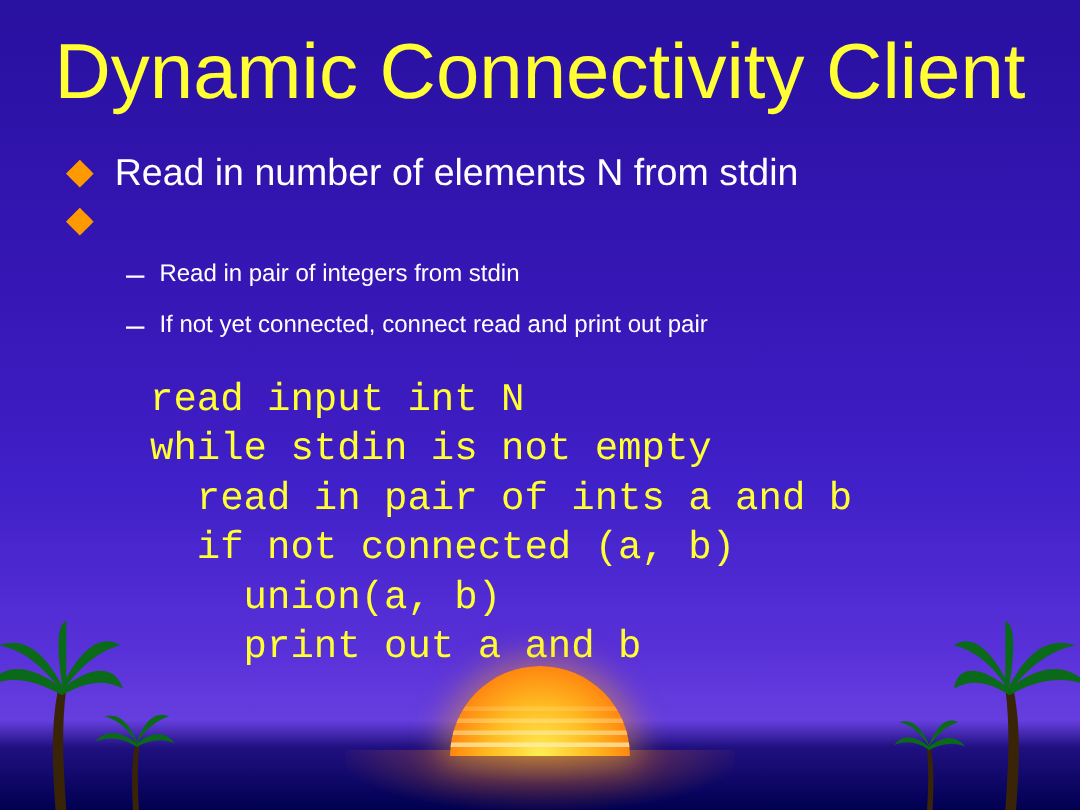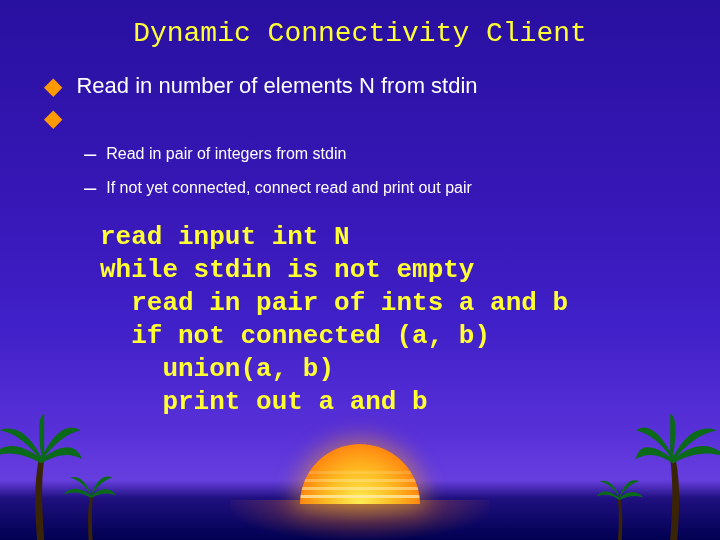--- a/index.html
+++ b/index.html
@@ -3,23 +3,23 @@
 <meta charset="utf-8">
 <style>
   * { margin: 0; padding: 0; box-sizing: border-box; }
   html, body { width: 720px; height: 540px; overflow: hidden; }
   body {
     background: linear-gradient(180deg, #2810a0 0%, #3818b8 40%, #4020c8 60%, #5830d8 80%, #7850e8 100%);
     font-family: Arial, Helvetica, sans-serif;
     position: relative;
   }
   .title {
-    font-family: Liberation Mono, monospace;
+    font-family: Liberation Sans, sans-serif;
     color: #ffff33;
-    font-size: 28px;
+    font-size: 52px;
     text-align: center;
     padding-top: 18px;
     padding-bottom: 22px;
     font-weight: normal;
   }
   .content {
     padding-left: 40px;
     padding-right: 40px;
   }
   .bullet-row {
@@ -29,21 +29,21 @@
   }
   .orange-bullet {
     color: #ff9900;
     font-size: 24px;
     line-height: 30px;
     margin-right: 14px;
     margin-left: 4px;
   }
   .bullet-text {
     color: #ffffff;
-    font-size: 22px;
+    font-size: 25px;
     line-height: 30px;
   }
   .sub-row {
     display: flex;
     align-items: flex-start;
     margin-left: 44px;
     margin-top: 8px;
   }
   .dash {
     color: #ffffff;
@@ -53,21 +53,21 @@
   }
   .sub-text {
     color: #ffffff;
     font-size: 16px;
     line-height: 26px;
   }
   .code-block {
     margin-top: 20px;
     margin-left: 60px;
     font-family: "Courier New", Courier, monospace;
-    font-weight: bold;
+    font-weight: normal;
     color: #ffff33;
     font-size: 26px;
     line-height: 33px;
     white-space: pre;
   }
   
   .horizon {
     position: absolute;
     left: 0; right: 0; bottom: 0;
     height: 60px;

